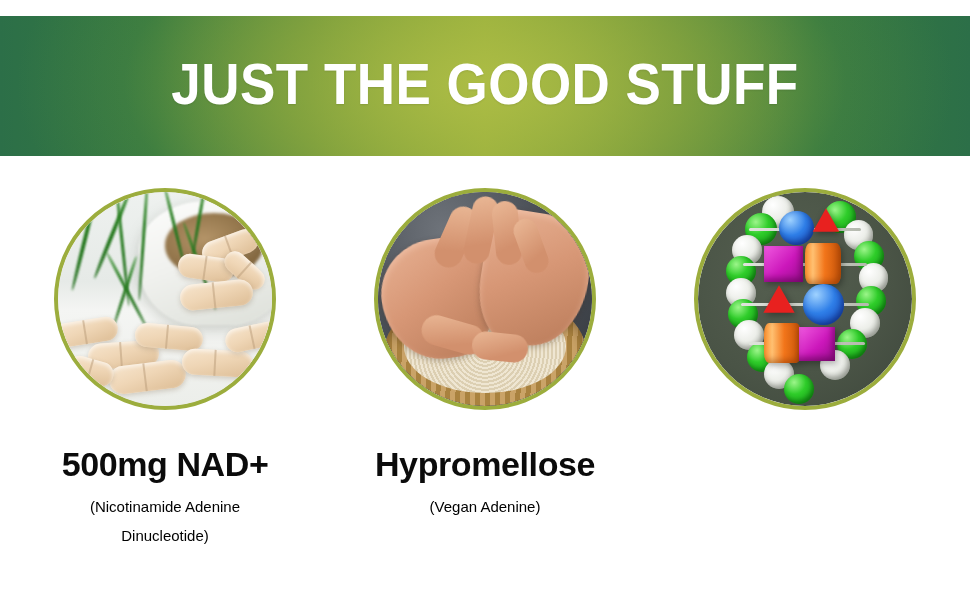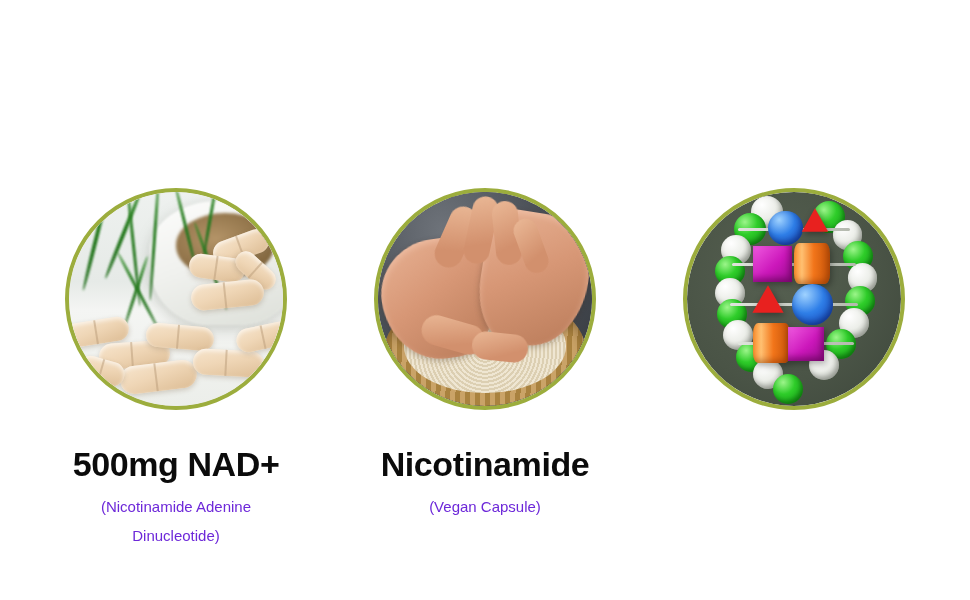--- a/index.html
+++ b/index.html
@@ -86,21 +86,21 @@
     letter-spacing:0.5px;
     line-height:1;
     white-space:nowrap;
     transform:scaleX(0.93);
     text-shadow:0 1px 2px rgba(0,0,0,0.10);
   }
 
   
   .row {
     position:absolute; left:0; top:188px; width:970px;
-    display:flex; justify-content:center; align-items:flex-start;
+    display:flex; justify-content:center; align-items:flex-start;gap:11px;
   }
   .col {
     width:300px;
     display:flex; flex-direction:column; align-items:center;
   }
   .col-1 { margin-right:9px; }
   .col-2 { margin-right:9px; }
 
   .circle {
     position:relative;
@@ -255,34 +255,51 @@
   .caption { margin-top:36px; text-align:center; width:330px; }
   .caption-title {
     color:#0b0b0b;
     font-size:34px;
     font-weight:bold;
     letter-spacing:-0.4px;
     line-height:1.08;
     white-space:nowrap;
   }
   .caption-sub {
-    color:#6d28d9;
+    color:#000000;
     font-size:15px;
     font-weight:normal;
     line-height:1.95;
     margin-top:9px;
     max-width:210px;
     margin-left:auto; margin-right:auto;
   }
 </style>
 </head>
 <body>
 
 <div class="page">
 
+  <div class="banner">
+    <div class="banner-fill"></div>
+
+    <div class="edge edge-top">
+      <div class="edge-solid-top"></div>
+      <div class="speck speck-top"></div>
+      <div class="speck speck-top2"></div>
+    </div>
+
+    <div class="edge edge-bottom">
+      <div class="edge-solid-bottom"></div>
+      <div class="speck speck-bottom"></div>
+      <div class="speck speck-bottom2"></div>
+    </div>
+
+    <div class="banner-title">JUST THE GOOD STUFF</div>
+  </div>
 
   <div class="row">
 
     <div class="col col-1">
       <div class="circle">
         <div class="circle-inner">
           <div class="img-capsules">
             <div class="cap-bg-jar"></div>
             <div class="cap-jar-mouth"></div>
 
@@ -335,22 +352,22 @@
             <div class="finger" style="left:42%; top:2%;  width:12%; height:32%; transform:rotate(12deg);"></div>
             <div class="finger" style="left:54%; top:4%;  width:12%; height:30%; transform:rotate(-6deg);"></div>
             <div class="finger" style="left:66%; top:12%; width:11%; height:26%; transform:rotate(-20deg);"></div>
             <div class="finger" style="left:20%; top:60%; width:30%; height:14%; transform:rotate(16deg);"></div>
             <div class="finger" style="left:44%; top:66%; width:26%; height:13%; transform:rotate(6deg);"></div>
           </div>
         </div>
       </div>
 
       <div class="caption">
-        <div class="caption-title">Nicotinamide</div>
-        <div class="caption-sub">(Vegan Capsule)</div>
+        <div class="caption-title">Hypromellose</div>
+        <div class="caption-sub">(Vegan Adenine)</div>
       </div>
     </div>
 
     <div class="col col-3">
       <div class="circle">
         <div class="circle-inner">
           <div class="img-dna">
 
             <div class="helix-atom atom-white" style="left:30%; top:2%;  width:15%; height:15%;"></div>
             <div class="helix-atom atom-green" style="left:22%; top:10%; width:15%; height:15%;"></div>

